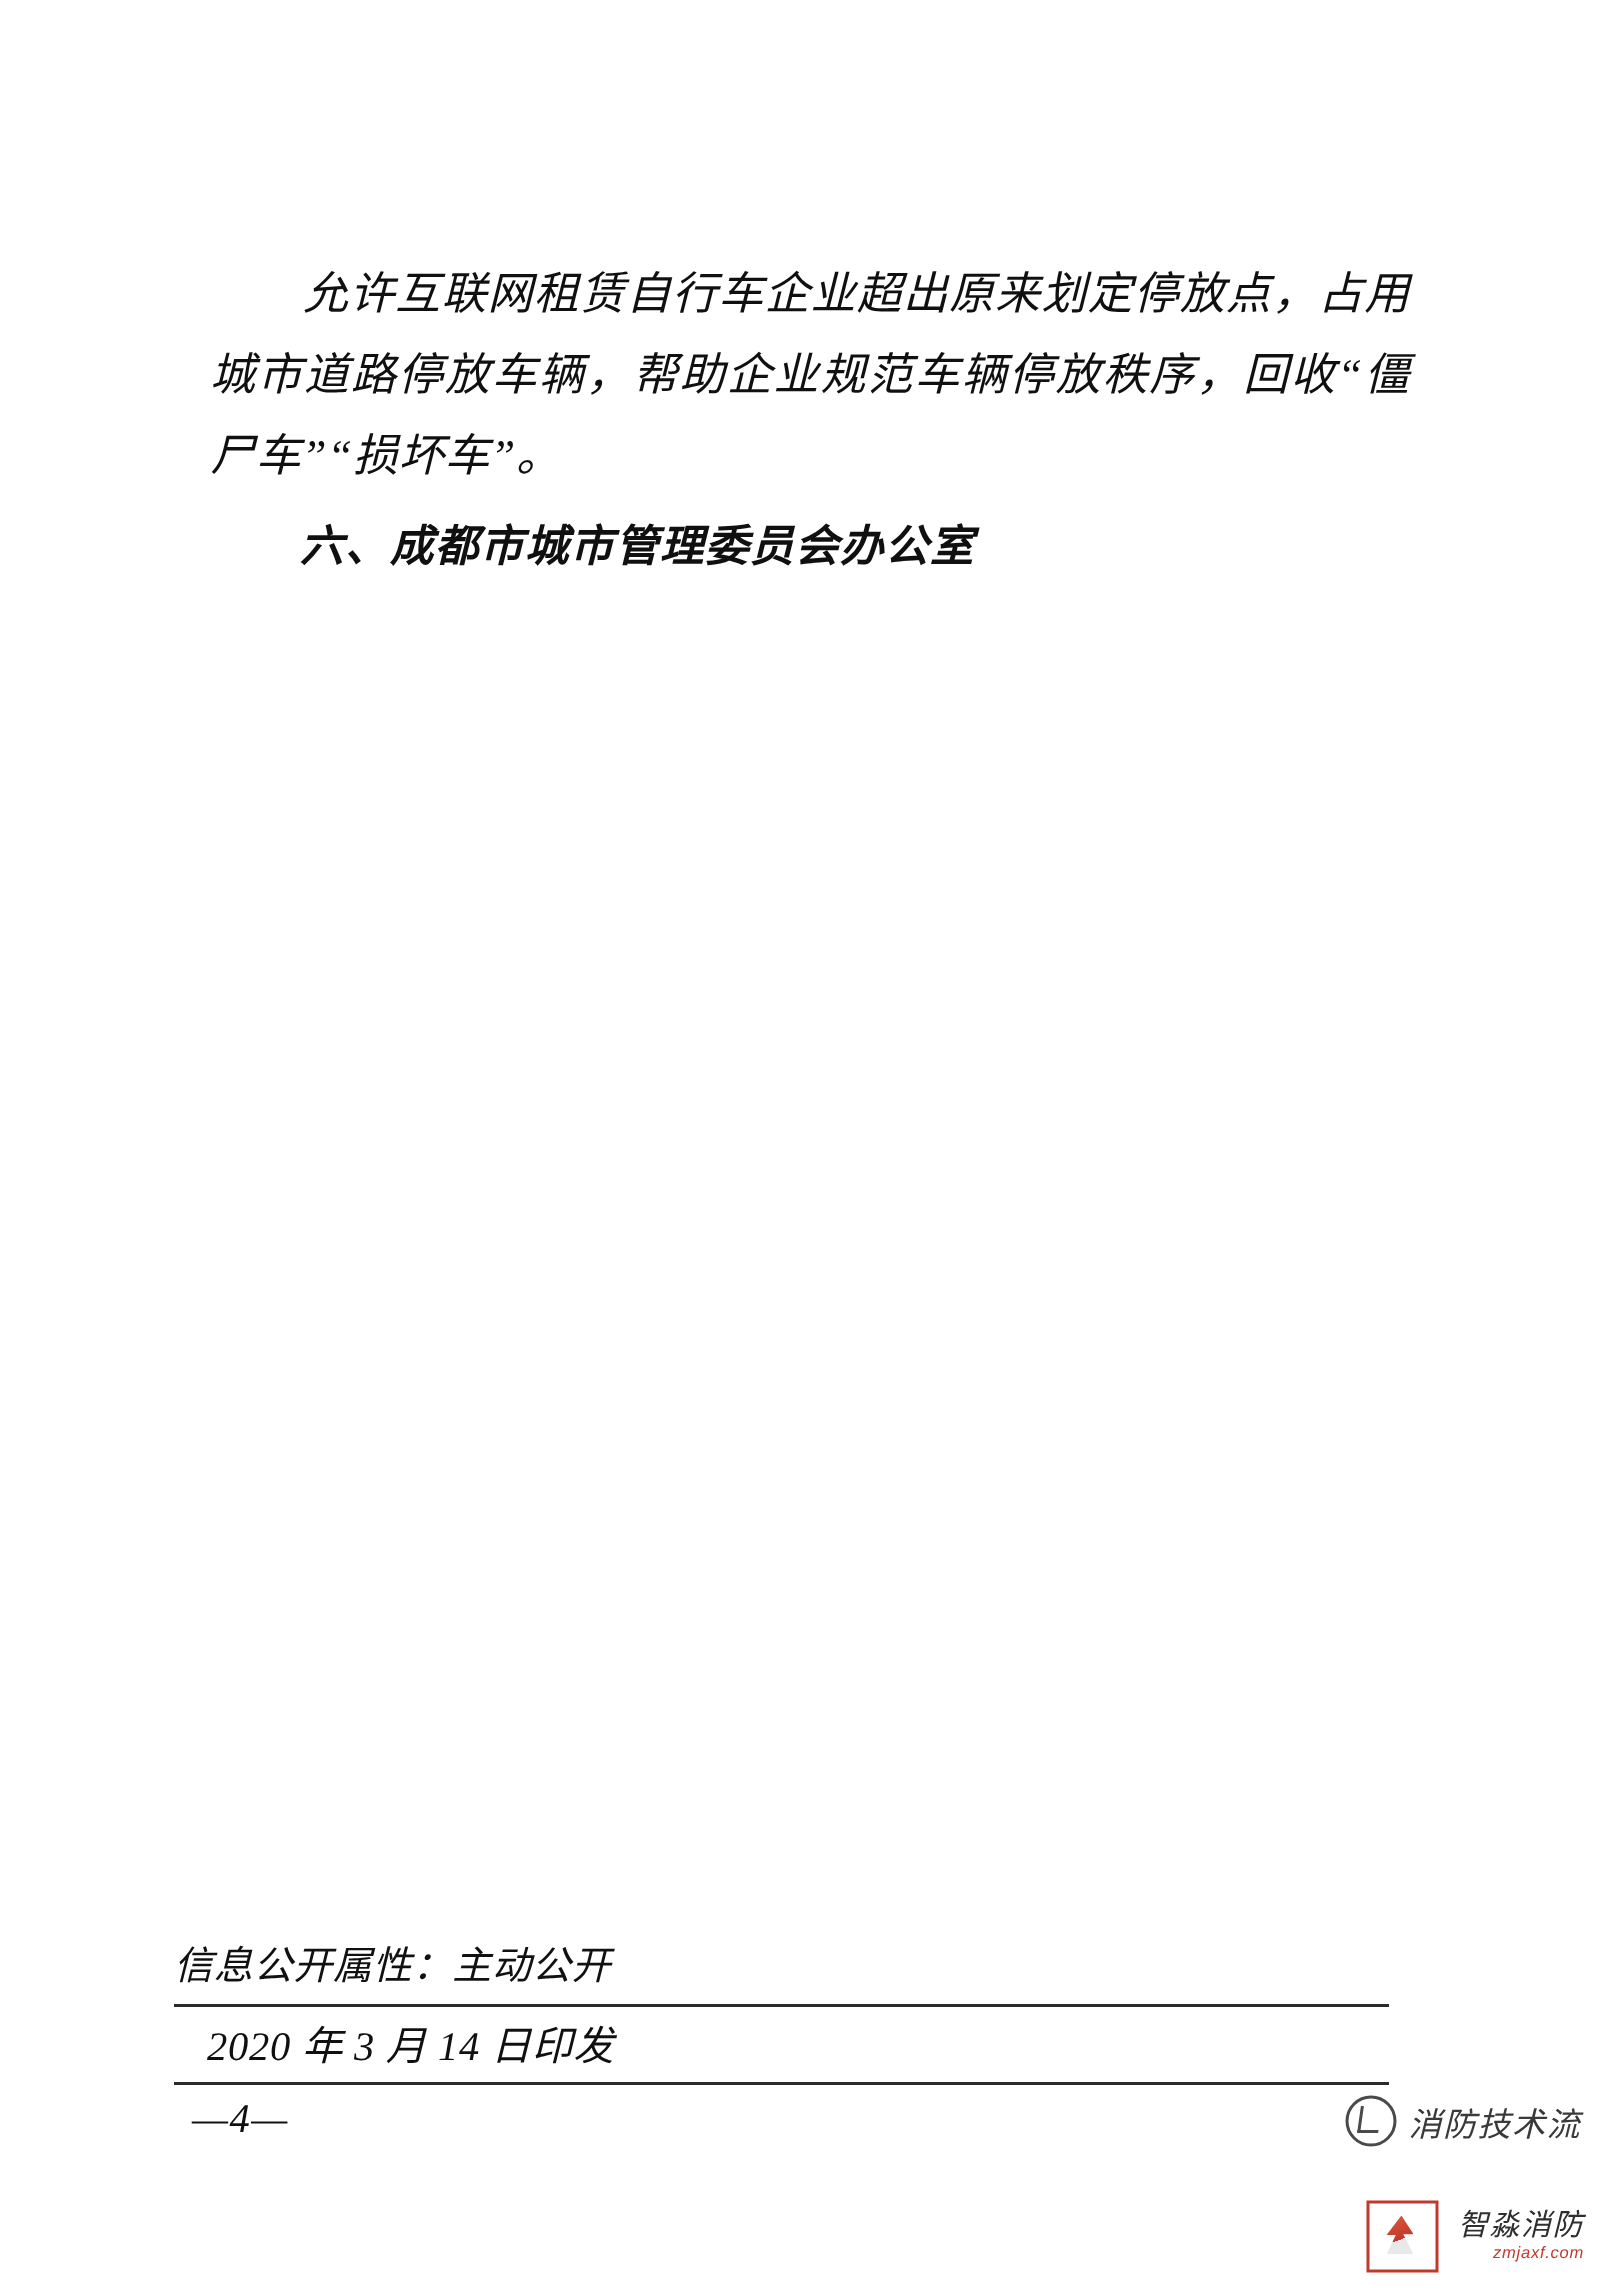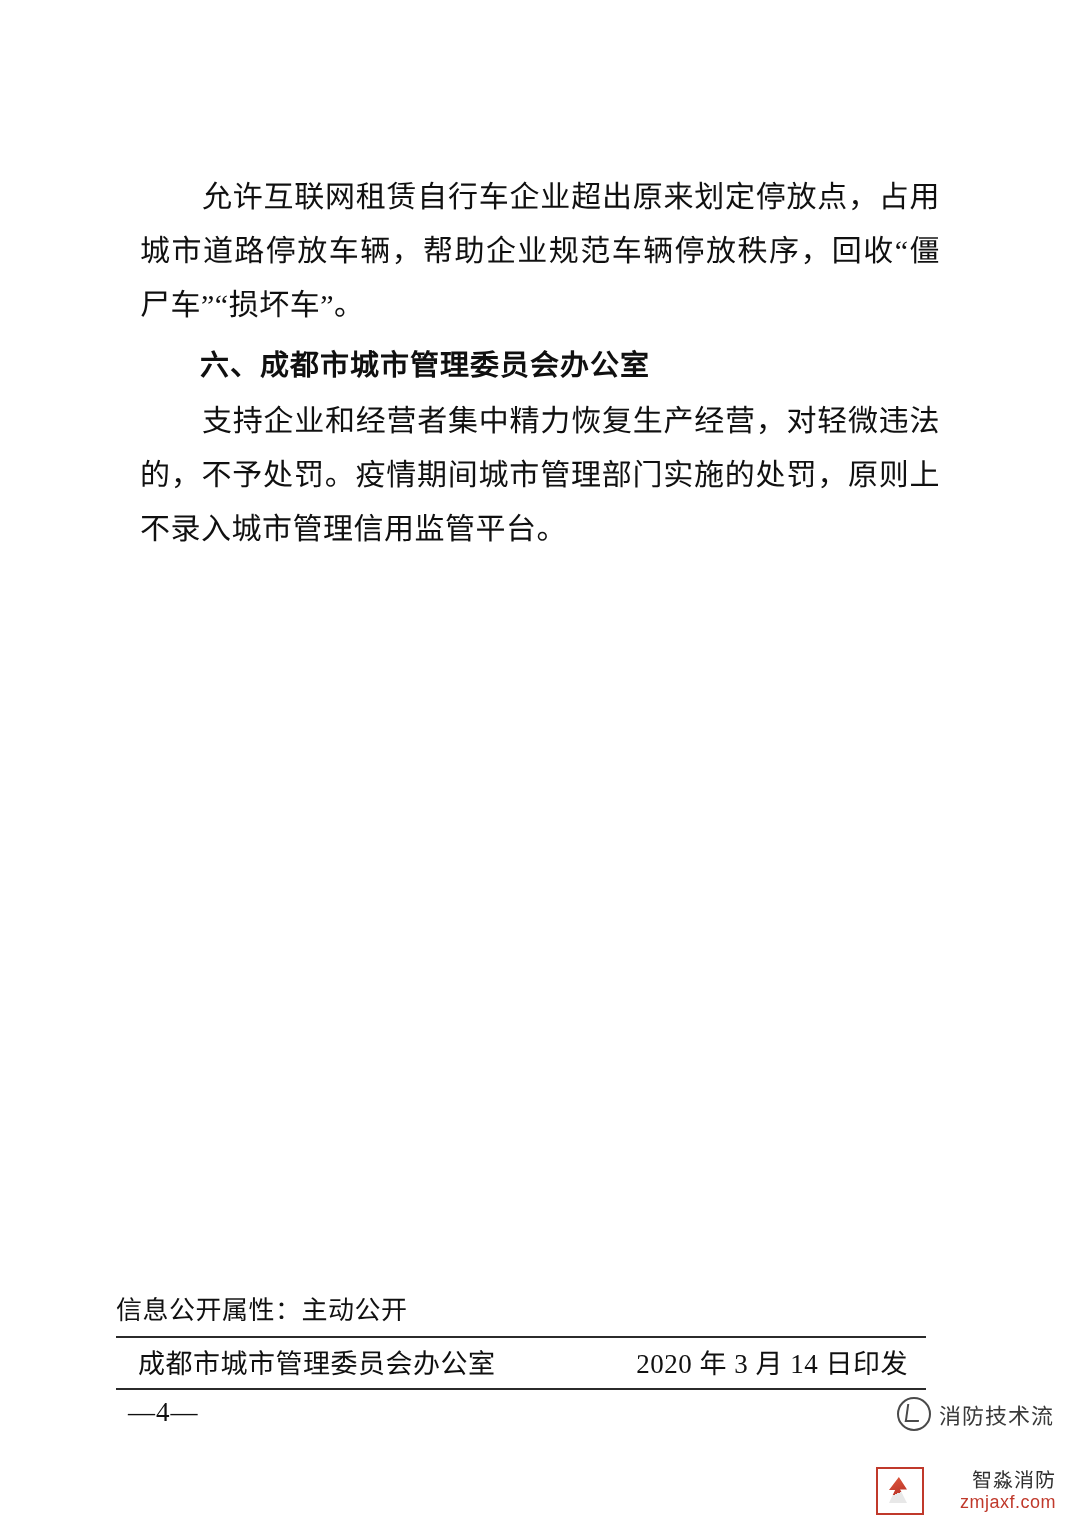--- a/index.html
+++ b/index.html
@@ -8,20 +8,21 @@
     background: #ffffff;
   }
   .page {
     position: relative;
     width: 1080px;
     height: 1527px;
     background: #ffffff;
     overflow: hidden;
     font-family: "Liberation Serif", "DejaVu Serif", serif;
     color: #101010;
+    font-style: italic;
   }
 
   .body-area {
     position: absolute;
     left: 140px;
     top: 170px;
     width: 800px;
   }
 
   .para {
@@ -163,46 +164,44 @@
     align-items: flex-end;
   }
   .wm-brand-cn {
     font-family: "Liberation Sans", "DejaVu Sans", sans-serif;
     font-size: 20px;
     color: #2f2f2f;
     letter-spacing: 1px;
   }
   .wm-brand-url {
     font-family: "Liberation Sans", "DejaVu Sans", sans-serif;
-    font-size: 18px;
+    font-size: 11px;
     color: #c0392b;
     letter-spacing: 0.5px;
     margin-left: 28px;
   }
 </style>
 </head>
 <body>
 
 <div class="page">
 
   <div class="body-area">
 
     <p class="para">允许互联网租赁自行车企业超出原来划定停放点，占用城市道路停放车辆，帮助企业规范车辆停放秩序，回收“僵尸车”“损坏车”。</p>
 
     <h2 class="heading">六、成都市城市管理委员会办公室</h2>
 
-    <p class="para">支持企业和经营者集中精力恢复生产经营，对轻微违法的，不予处罚。疫情期间城市管理部门实施的处罚，原则上不录入城市管理信用监管平台。</p>
 
   </div>
 
   <div class="footer">
     <div class="footer-attr">信息公开属性：主动公开</div>
     <div class="footer-rule"></div>
     <div class="footer-row">
-      <span>成都市城市管理委员会办公室</span>
       <span>2020 年 3 月 14 日印发</span>
     </div>
     <div class="footer-rule2"></div>
     <div class="page-number">—4—</div>
   </div>
 
   <div class="wm">
     <div class="wm-top">
       <span class="wm-logo"></span>
       <span class="wm-text">消防技术流</span>

